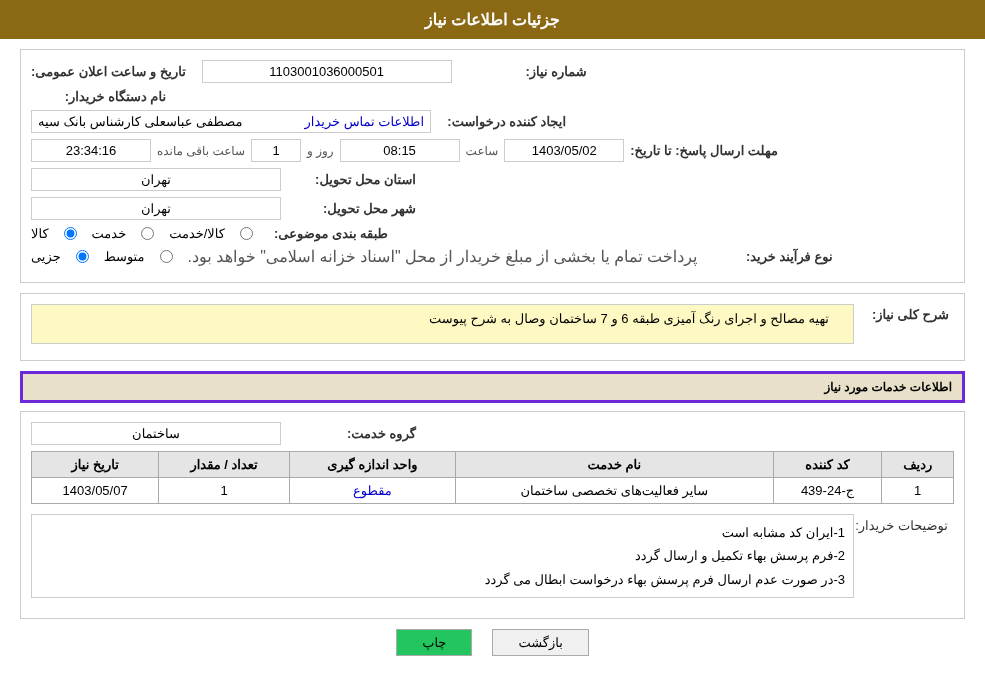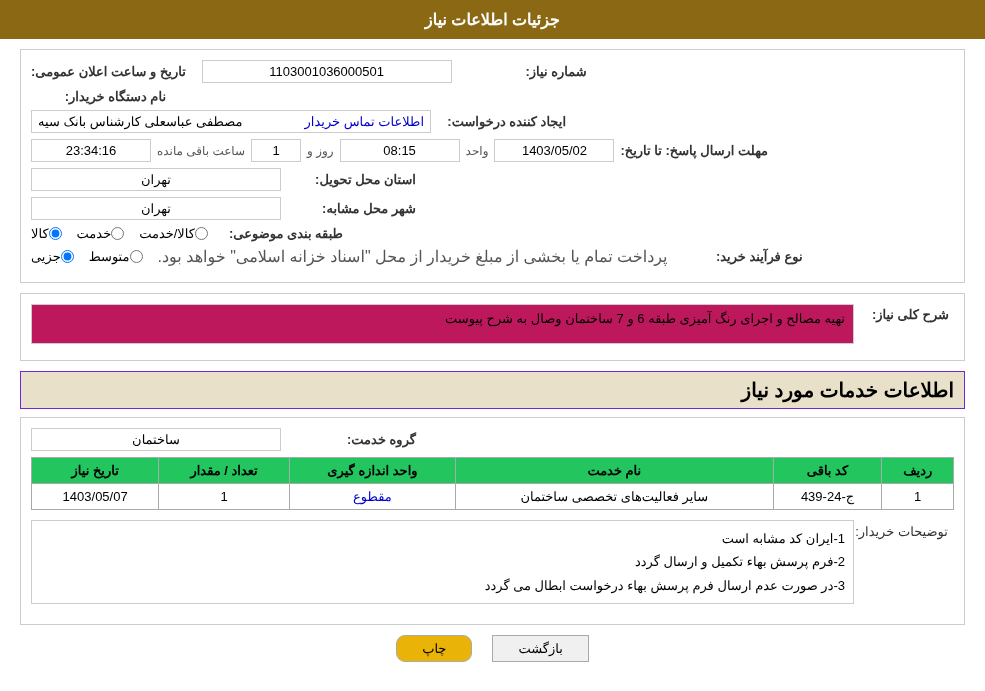--- a/index.html
+++ b/index.html
@@ -69,37 +69,37 @@
       align-items: center;
       gap: 6px;
       justify-content: flex-end;
     }
     .small-label {
       font-size: 12px;
       color: #555;
     }
     .section-title {
       background: #e8e0c8;
-      border: 1px solid #6d28d9;
+      border: 3px solid #6d28d9;
       padding: 6px 10px;
       font-weight: bold;
-      font-size: 20px;
+      font-size: 12px;
       text-align: right;
       margin-bottom: 8px;
     }
     .radio-group {
       display: flex;
       align-items: center;
       gap: 15px;
       justify-content: flex-end;
     }
     .radio-item {
       display: flex;
       align-items: center;
-      gap: 0;
+      gap: 15px;
     }
     .purchase-type-row {
       display: flex;
       align-items: center;
       gap: 15px;
       justify-content: flex-end;
     }
     .description-box {
       display: flex;
       align-items: flex-start;
@@ -108,39 +108,39 @@
     .desc-label {
       font-weight: bold;
       color: #333;
       min-width: 100px;
       text-align: right;
       padding-right: 5px;
       padding-top: 3px;
     }
     .desc-content {
       border: 1px solid #ccc;
-      padding: 6px 8px;
+      padding: 6px 24px;
       flex: 1;
       text-align: right;
-      background: #be185d;
+      background: #fef9c3;
       min-height: 40px;
     }
     .service-row {
       display: flex;
       align-items: center;
       margin-bottom: 6px;
       justify-content: flex-end;
     }
     table {
       width: 100%;
       border-collapse: collapse;
       margin-bottom: 10px;
     }
     th {
-      background: #22c55e;
+      background: #e5e5e5;
       border: 1px solid #aaa;
       padding: 5px 8px;
       text-align: center;
       font-weight: bold;
     }
     td {
       border: 1px solid #aaa;
       padding: 5px 8px;
       text-align: center;
     }
@@ -174,22 +174,21 @@
     }
     .btn {
       padding: 5px 25px;
       border: 1px solid #aaa;
       cursor: pointer;
       font-size: 13px;
       font-family: Tahoma, Arial, sans-serif;
       background: #f0f0f0;
     }
     .btn-print {
-      background: #eab308;
-      border-radius: 9px;
+      background: #22c55e;
     }
     .btn-back {
       background: #f0f0f0;
     }
   </style>
 </head>
 <body>
 
 <div class="page-wrapper">
   <div class="header-bar">
@@ -215,35 +214,35 @@
         <span class="label">ایجاد کننده درخواست:</span>
         <div class="value-box value-box-wide" style="text-align:right; display:flex; justify-content: space-between;">
           <span class="link-blue">اطلاعات تماس خریدار</span>
           <span>مصطفی عباسعلی کارشناس بانک سیه</span>
         </div>
       </div>
 
       <div class="form-row date-time-row">
         <span class="label">مهلت ارسال پاسخ: تا تاریخ:</span>
         <div class="value-box value-box-narrow">1403/05/02</div>
-        <span class="small-label">واحد</span>
+        <span class="small-label">ساعت</span>
         <div class="value-box value-box-narrow">08:15</div>
         <span class="small-label">روز و</span>
         <div class="value-box" style="min-width:50px;">1</div>
         <span class="small-label">ساعت باقی مانده</span>
         <div class="value-box value-box-narrow">23:34:16</div>
       </div>
 
       <div class="form-row">
         <span class="label">استان محل تحویل:</span>
         <div class="value-box value-box-medium">تهران</div>
       </div>
 
       <div class="form-row">
-        <span class="label">شهر محل مشابه:</span>
+        <span class="label">شهر محل تحویل:</span>
         <div class="value-box value-box-medium">تهران</div>
       </div>
 
       <div class="form-row">
         <span class="label">طبقه بندی موضوعی:</span>
         <div class="radio-group">
           <div class="radio-item">
             <input type="radio" name="category" style="">
             <span>کالا/خدمت</span>
           </div>
@@ -288,21 +287,21 @@
 
       <div class="service-row">
         <span class="label">گروه خدمت:</span>
         <div class="value-box value-box-medium">ساختمان</div>
       </div>
 
       <table>
         <thead>
           <tr>
             <th>ردیف</th>
-            <th>کد باقی</th>
+            <th>کد کننده</th>
             <th>نام خدمت</th>
             <th>واحد اندازه گیری</th>
             <th>تعداد / مقدار</th>
             <th>تاریخ نیاز</th>
           </tr>
         </thead>
         <tbody id="table-body">
           <tr>
             <td>1</td>
             <td>ج-24-439</td>

